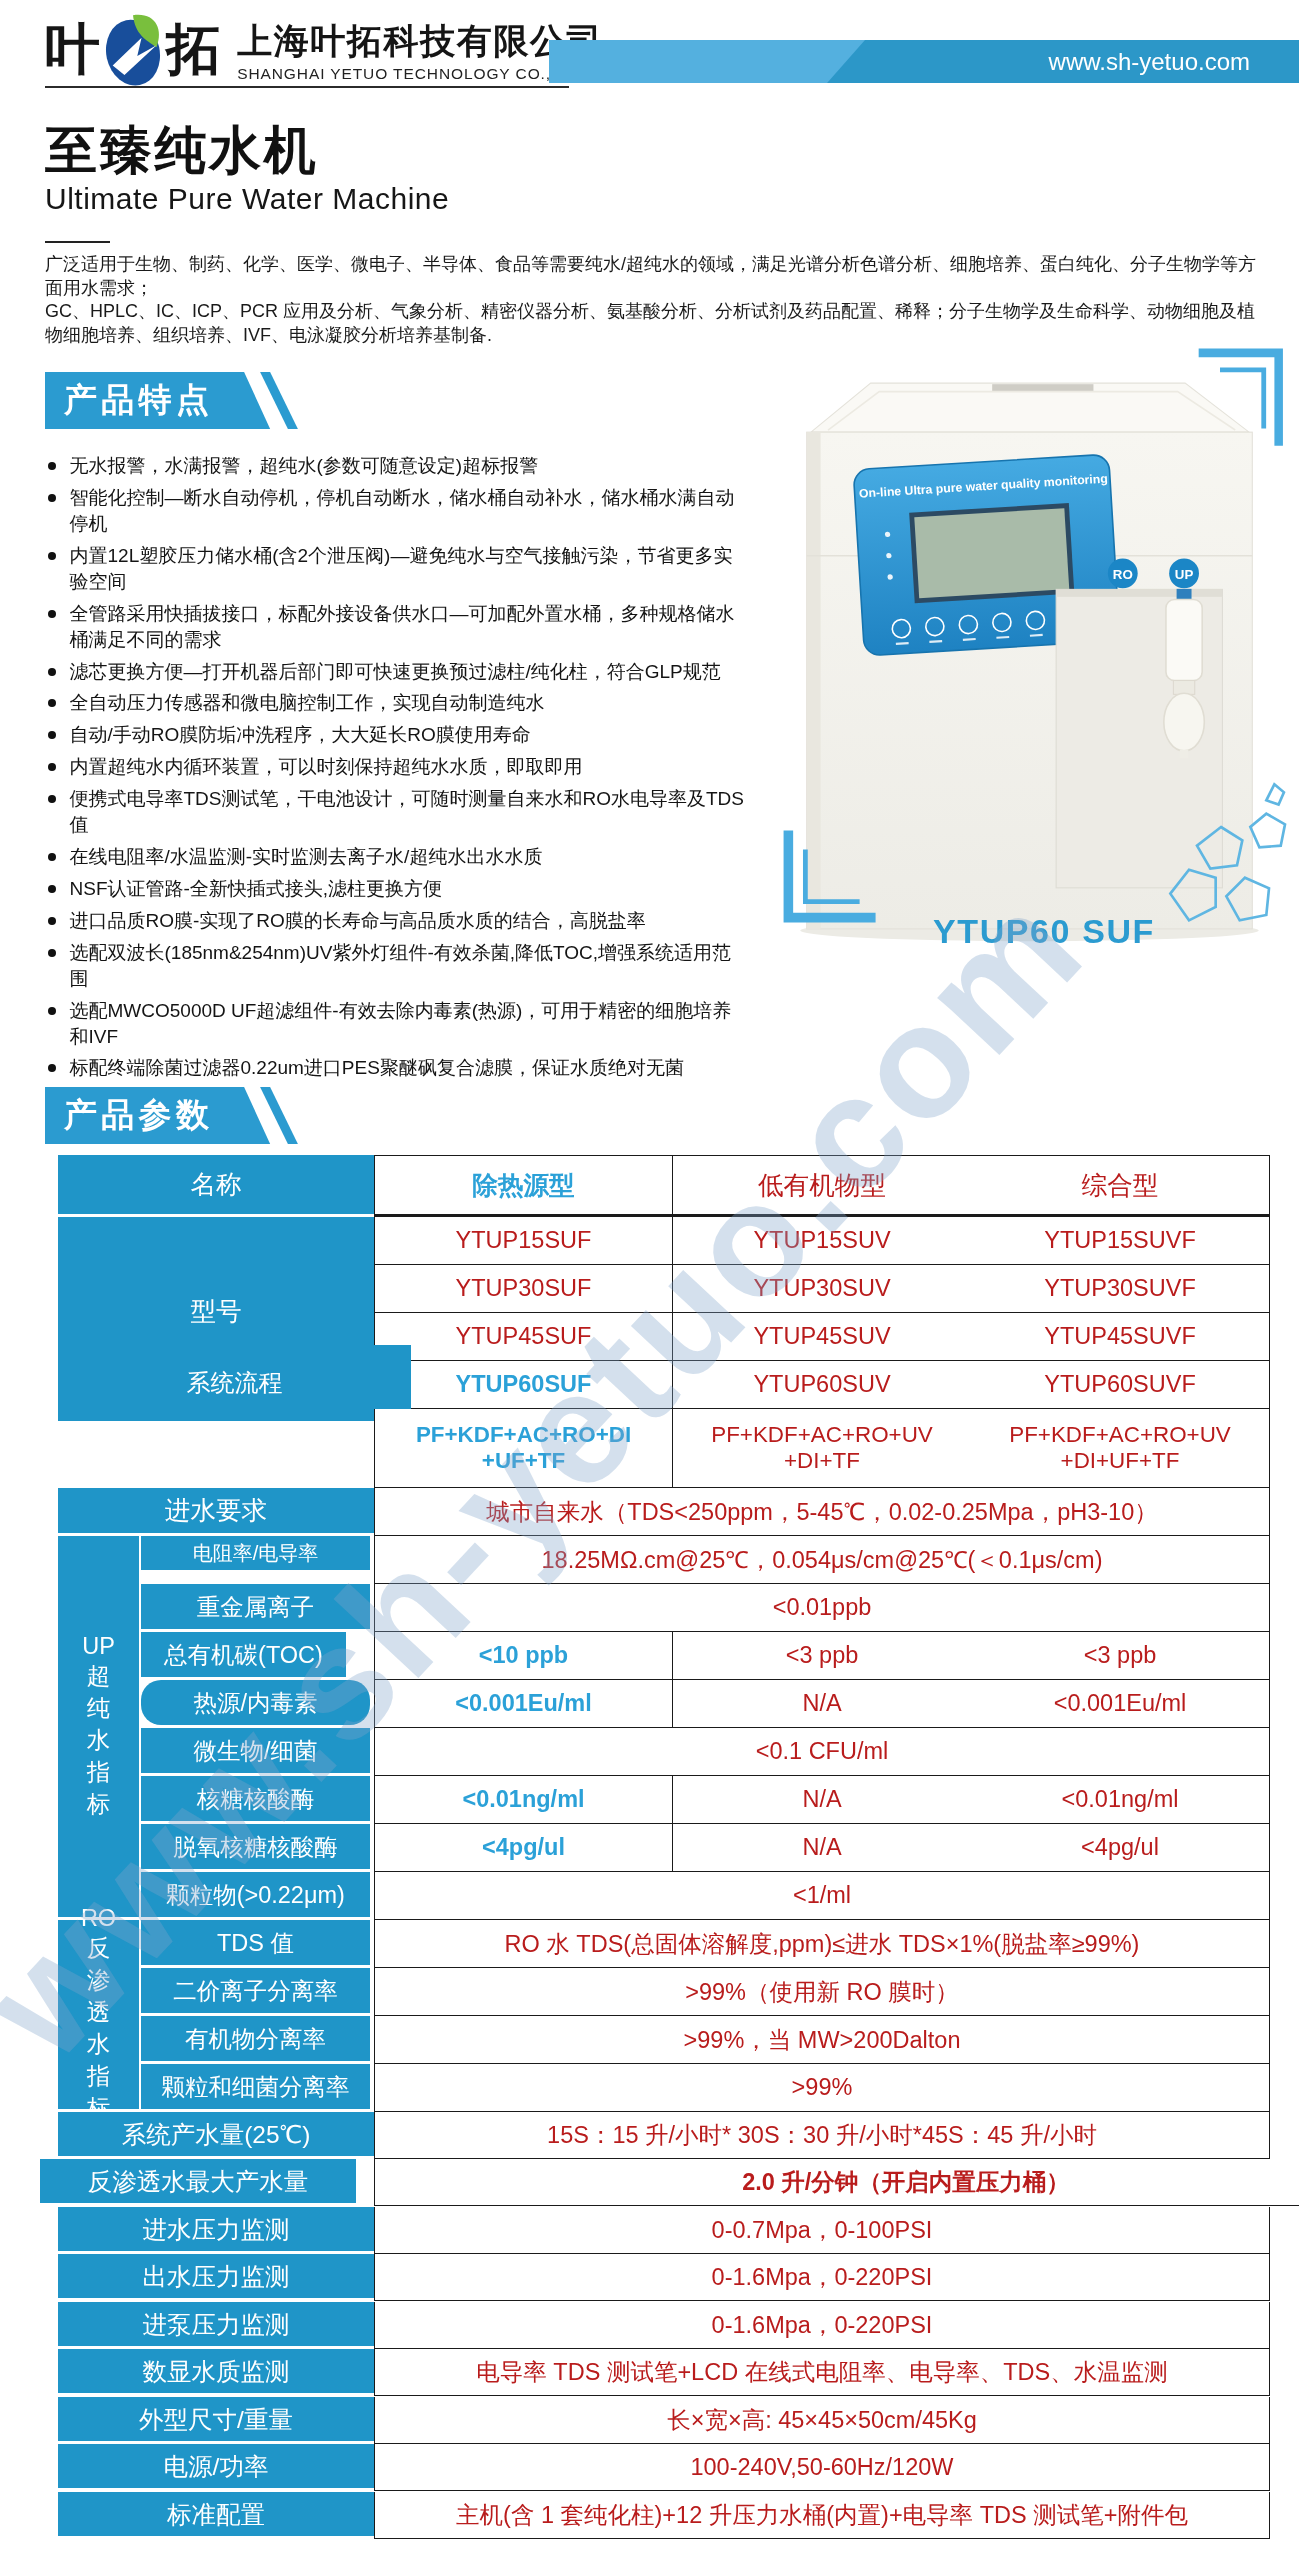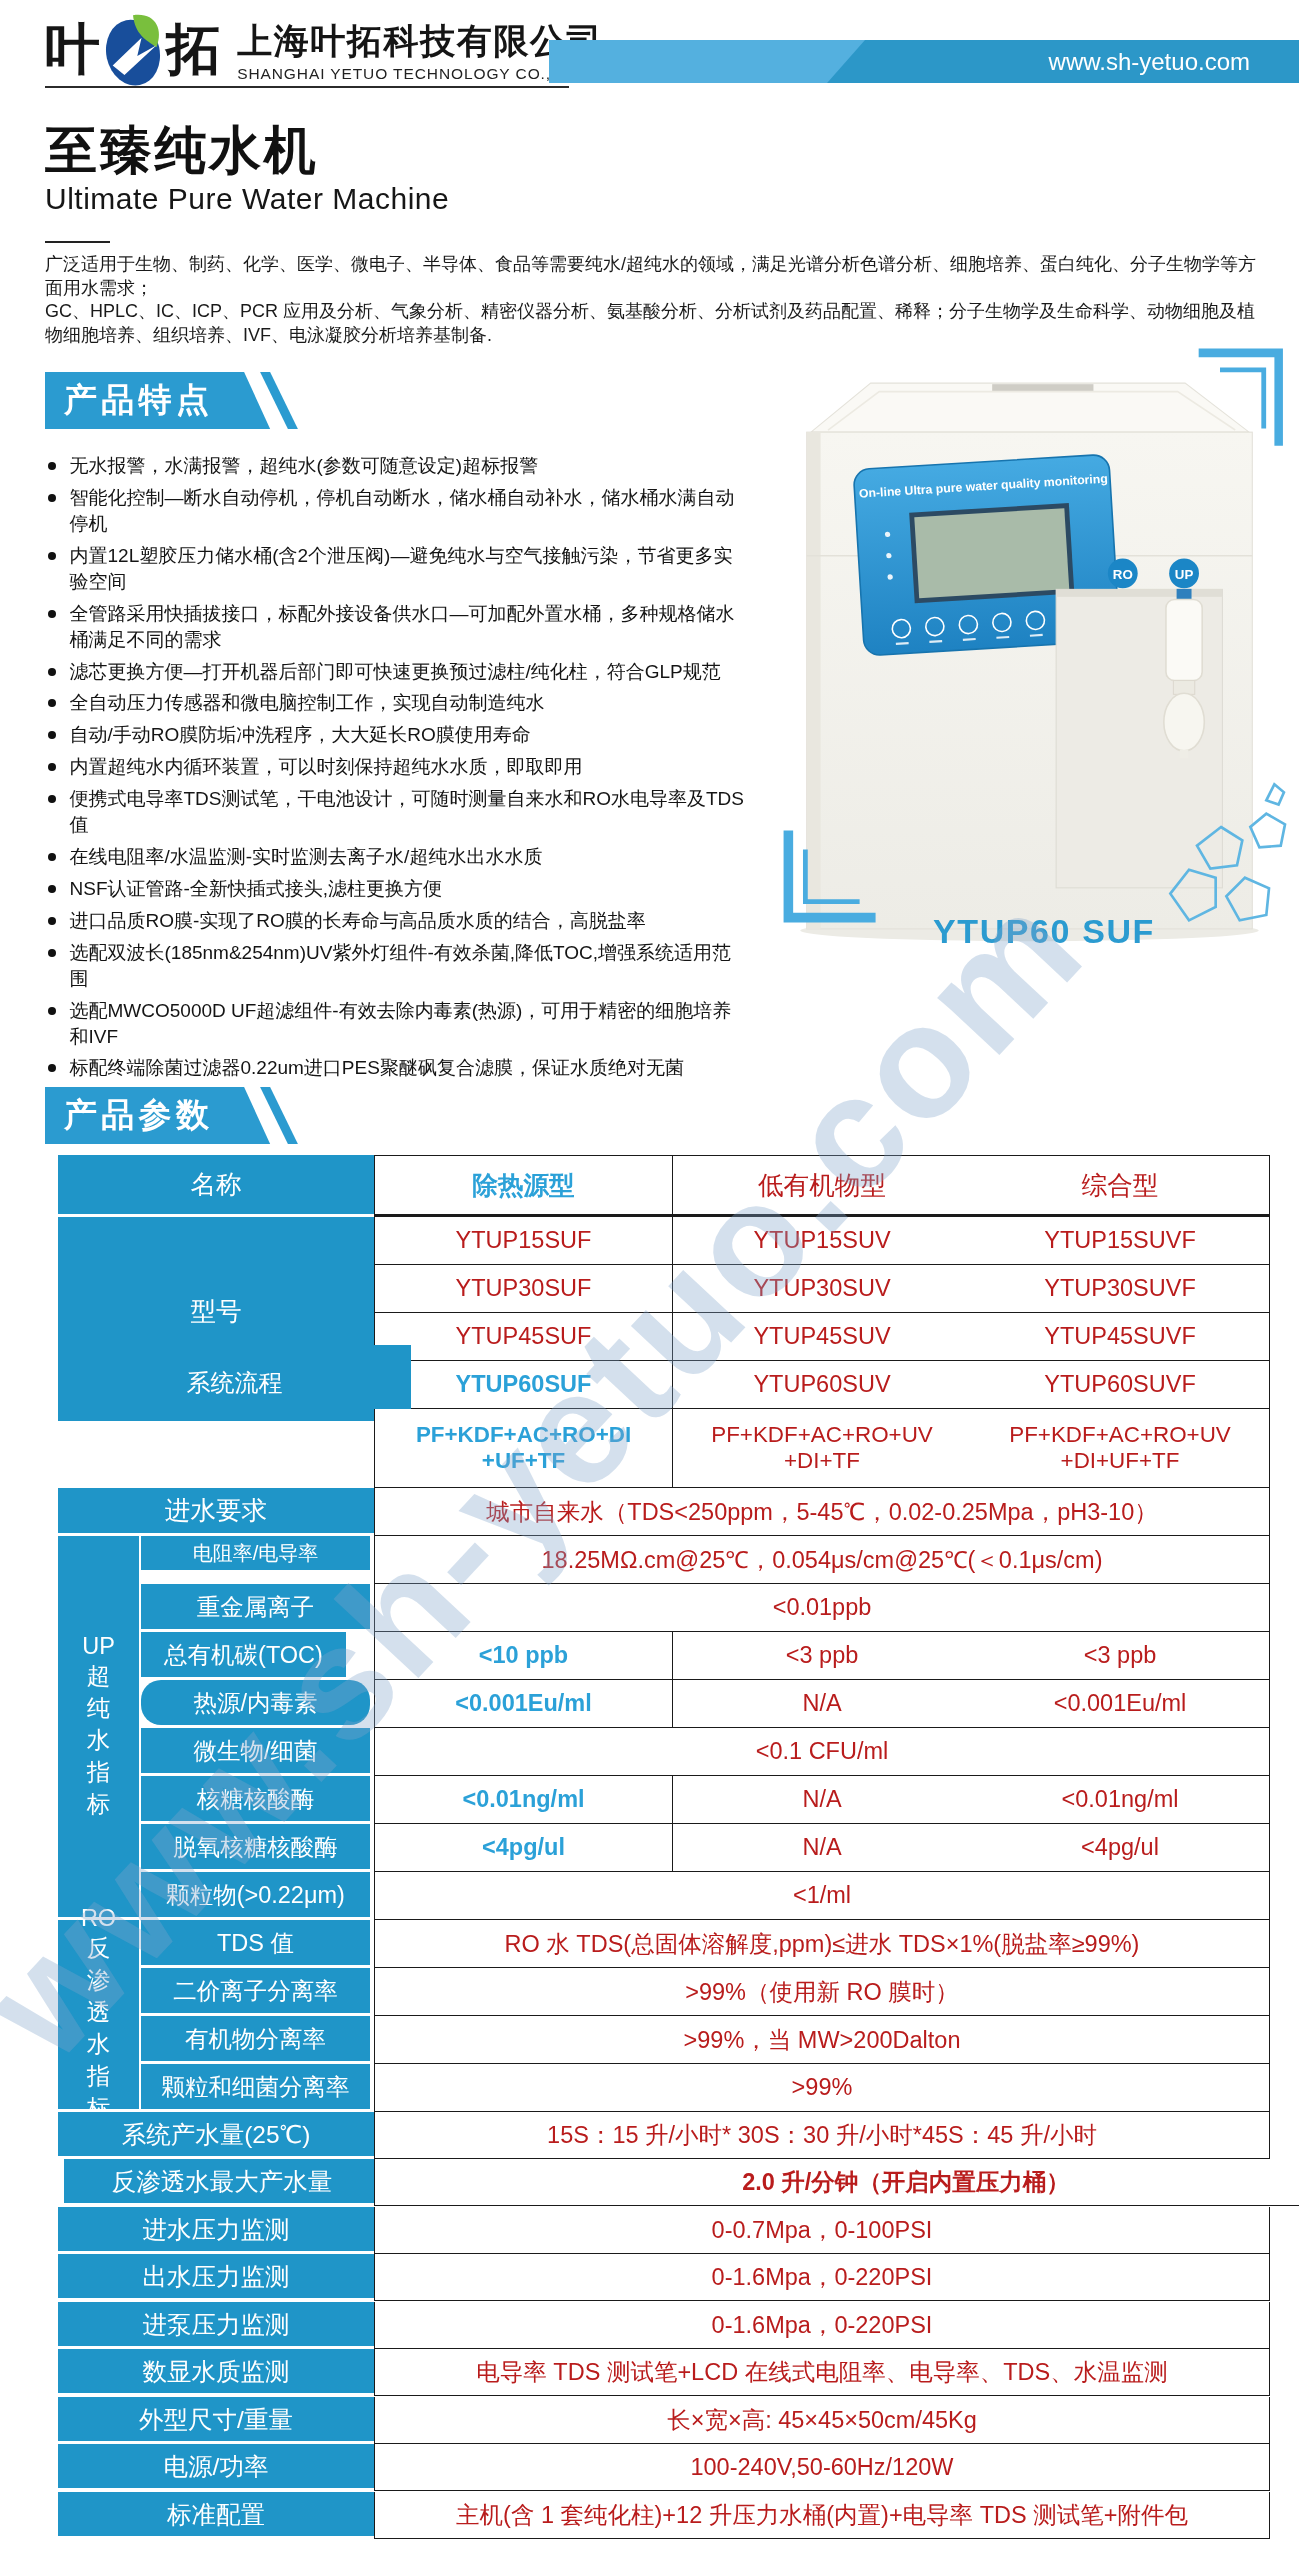--- a/index.html
+++ b/index.html
@@ -259,21 +259,21 @@
       <div class="tcell blue" style="left: 141px; top: 1920px; width: 229px; height: 45px; font-size: 23.5px;">TDS 值</div>
       <div class="tcell data" style="left: 374px; top: 1920px; width: 896px; height: 48px; border-left: 1.6px solid rgb(26, 26, 26);">RO 水 TDS(总固体溶解度,ppm)≤进水 TDS×1%(脱盐率≥99%)</div>
       <div class="tcell blue" style="left: 141px; top: 1968px; width: 229px; height: 45px; font-size: 23.5px;">二价离子分离率</div>
       <div class="tcell data" style="left: 374px; top: 1968px; width: 896px; height: 48px; border-left: 1.6px solid rgb(26, 26, 26);">&gt;99%（使用新 RO 膜时）</div>
       <div class="tcell blue" style="left: 141px; top: 2016px; width: 229px; height: 45px; font-size: 23.5px;">有机物分离率</div>
       <div class="tcell data" style="left: 374px; top: 2016px; width: 896px; height: 48px; border-left: 1.6px solid rgb(26, 26, 26);">&gt;99%，当 MW&gt;200Dalton</div>
       <div class="tcell blue" style="left: 141px; top: 2064px; width: 229px; height: 45px; font-size: 23.5px;">颗粒和细菌分离率</div>
       <div class="tcell data" style="left: 374px; top: 2064px; width: 896px; height: 48px; border-left: 1.6px solid rgb(26, 26, 26);">&gt;99%</div>
       <div class="tcell blue" style="left: 58px; top: 2112px; width: 316px; height: 44px; font-size: 24.5px;">系统产水量(25℃)</div>
       <div class="tcell data" style="left: 374px; top: 2112px; width: 896px; height: 47px; border-left: 1.6px solid rgb(26, 26, 26);">15S：15 升/小时* 30S：30 升/小时*45S：45 升/小时</div>
-      <div class="tcell blue" style="left: 64px; top: 2159px; width: 316px; height: 44px; font-size: 24.5px; text-align: right;">反渗透水最大产水量</div>
+      <div class="tcell blue" style="left: 40px; top: 2159px; width: 316px; height: 44px; font-size: 24.5px; text-align: right;">反渗透水最大产水量</div>
       <div class="tcell data" style="left: 374px; top: 2159px; width: 1064px; height: 47px; border-left: 1.6px solid rgb(26, 26, 26); font-weight: bold;">2.0 升/分钟（开启内置压力桶）</div>
       <div class="tcell blue" style="left: 58px; top: 2207px; width: 316px; height: 44px; font-size: 24.5px;">进水压力监测</div>
       <div class="tcell data" style="left: 374px; top: 2207px; width: 896px; height: 47px; border-left: 1.6px solid rgb(26, 26, 26);">0-0.7Mpa，0-100PSI</div>
       <div class="tcell blue" style="left: 58px; top: 2254px; width: 316px; height: 44px; font-size: 24.5px;">出水压力监测</div>
       <div class="tcell data" style="left: 374px; top: 2254px; width: 896px; height: 47px; border-left: 1.6px solid rgb(26, 26, 26);">0-1.6Mpa，0-220PSI</div>
       <div class="tcell blue" style="left: 58px; top: 2302px; width: 316px; height: 44px; font-size: 24.5px;">进泵压力监测</div>
       <div class="tcell data" style="left: 374px; top: 2302px; width: 896px; height: 47px; border-left: 1.6px solid rgb(26, 26, 26);">0-1.6Mpa，0-220PSI</div>
       <div class="tcell blue" style="left: 58px; top: 2349px; width: 316px; height: 44px; font-size: 24.5px;">数显水质监测</div>
       <div class="tcell data" style="left: 374px; top: 2349px; width: 896px; height: 47px; border-left: 1.6px solid rgb(26, 26, 26);">电导率 TDS 测试笔+LCD 在线式电阻率、电导率、TDS、水温监测</div>
       <div class="tcell blue" style="left: 58px; top: 2397px; width: 316px; height: 44px; font-size: 24.5px;">外型尺寸/重量</div>

